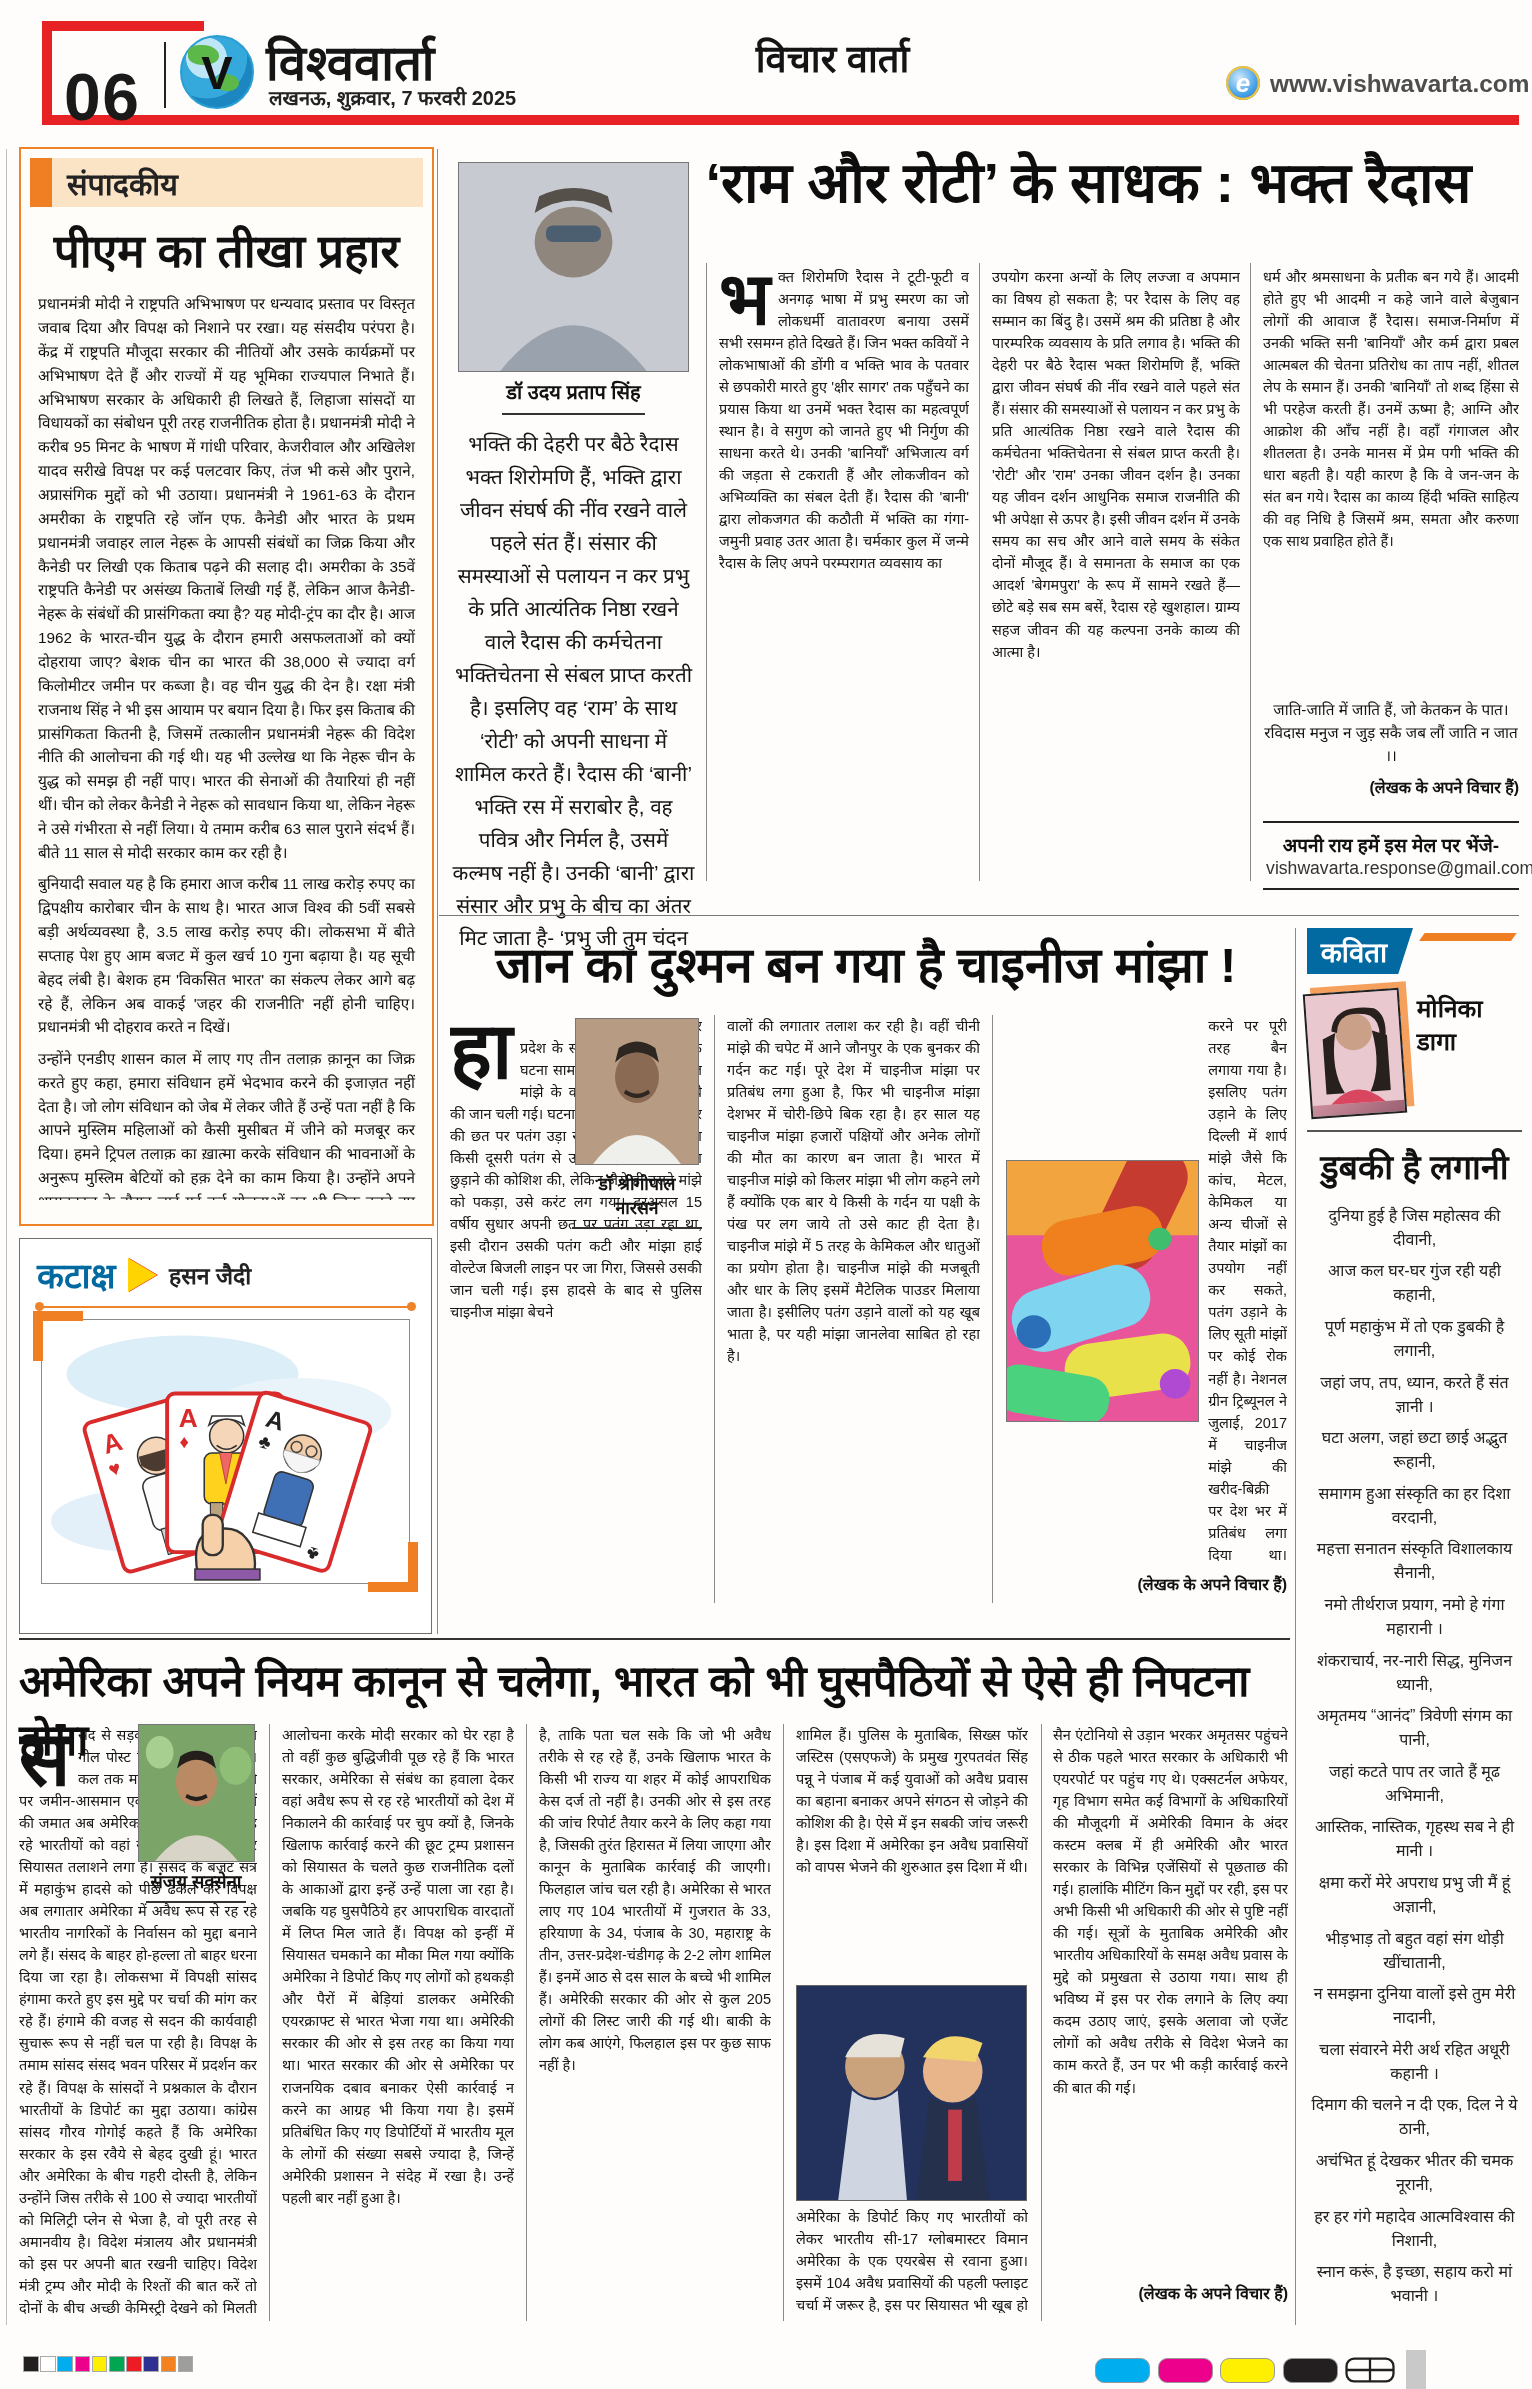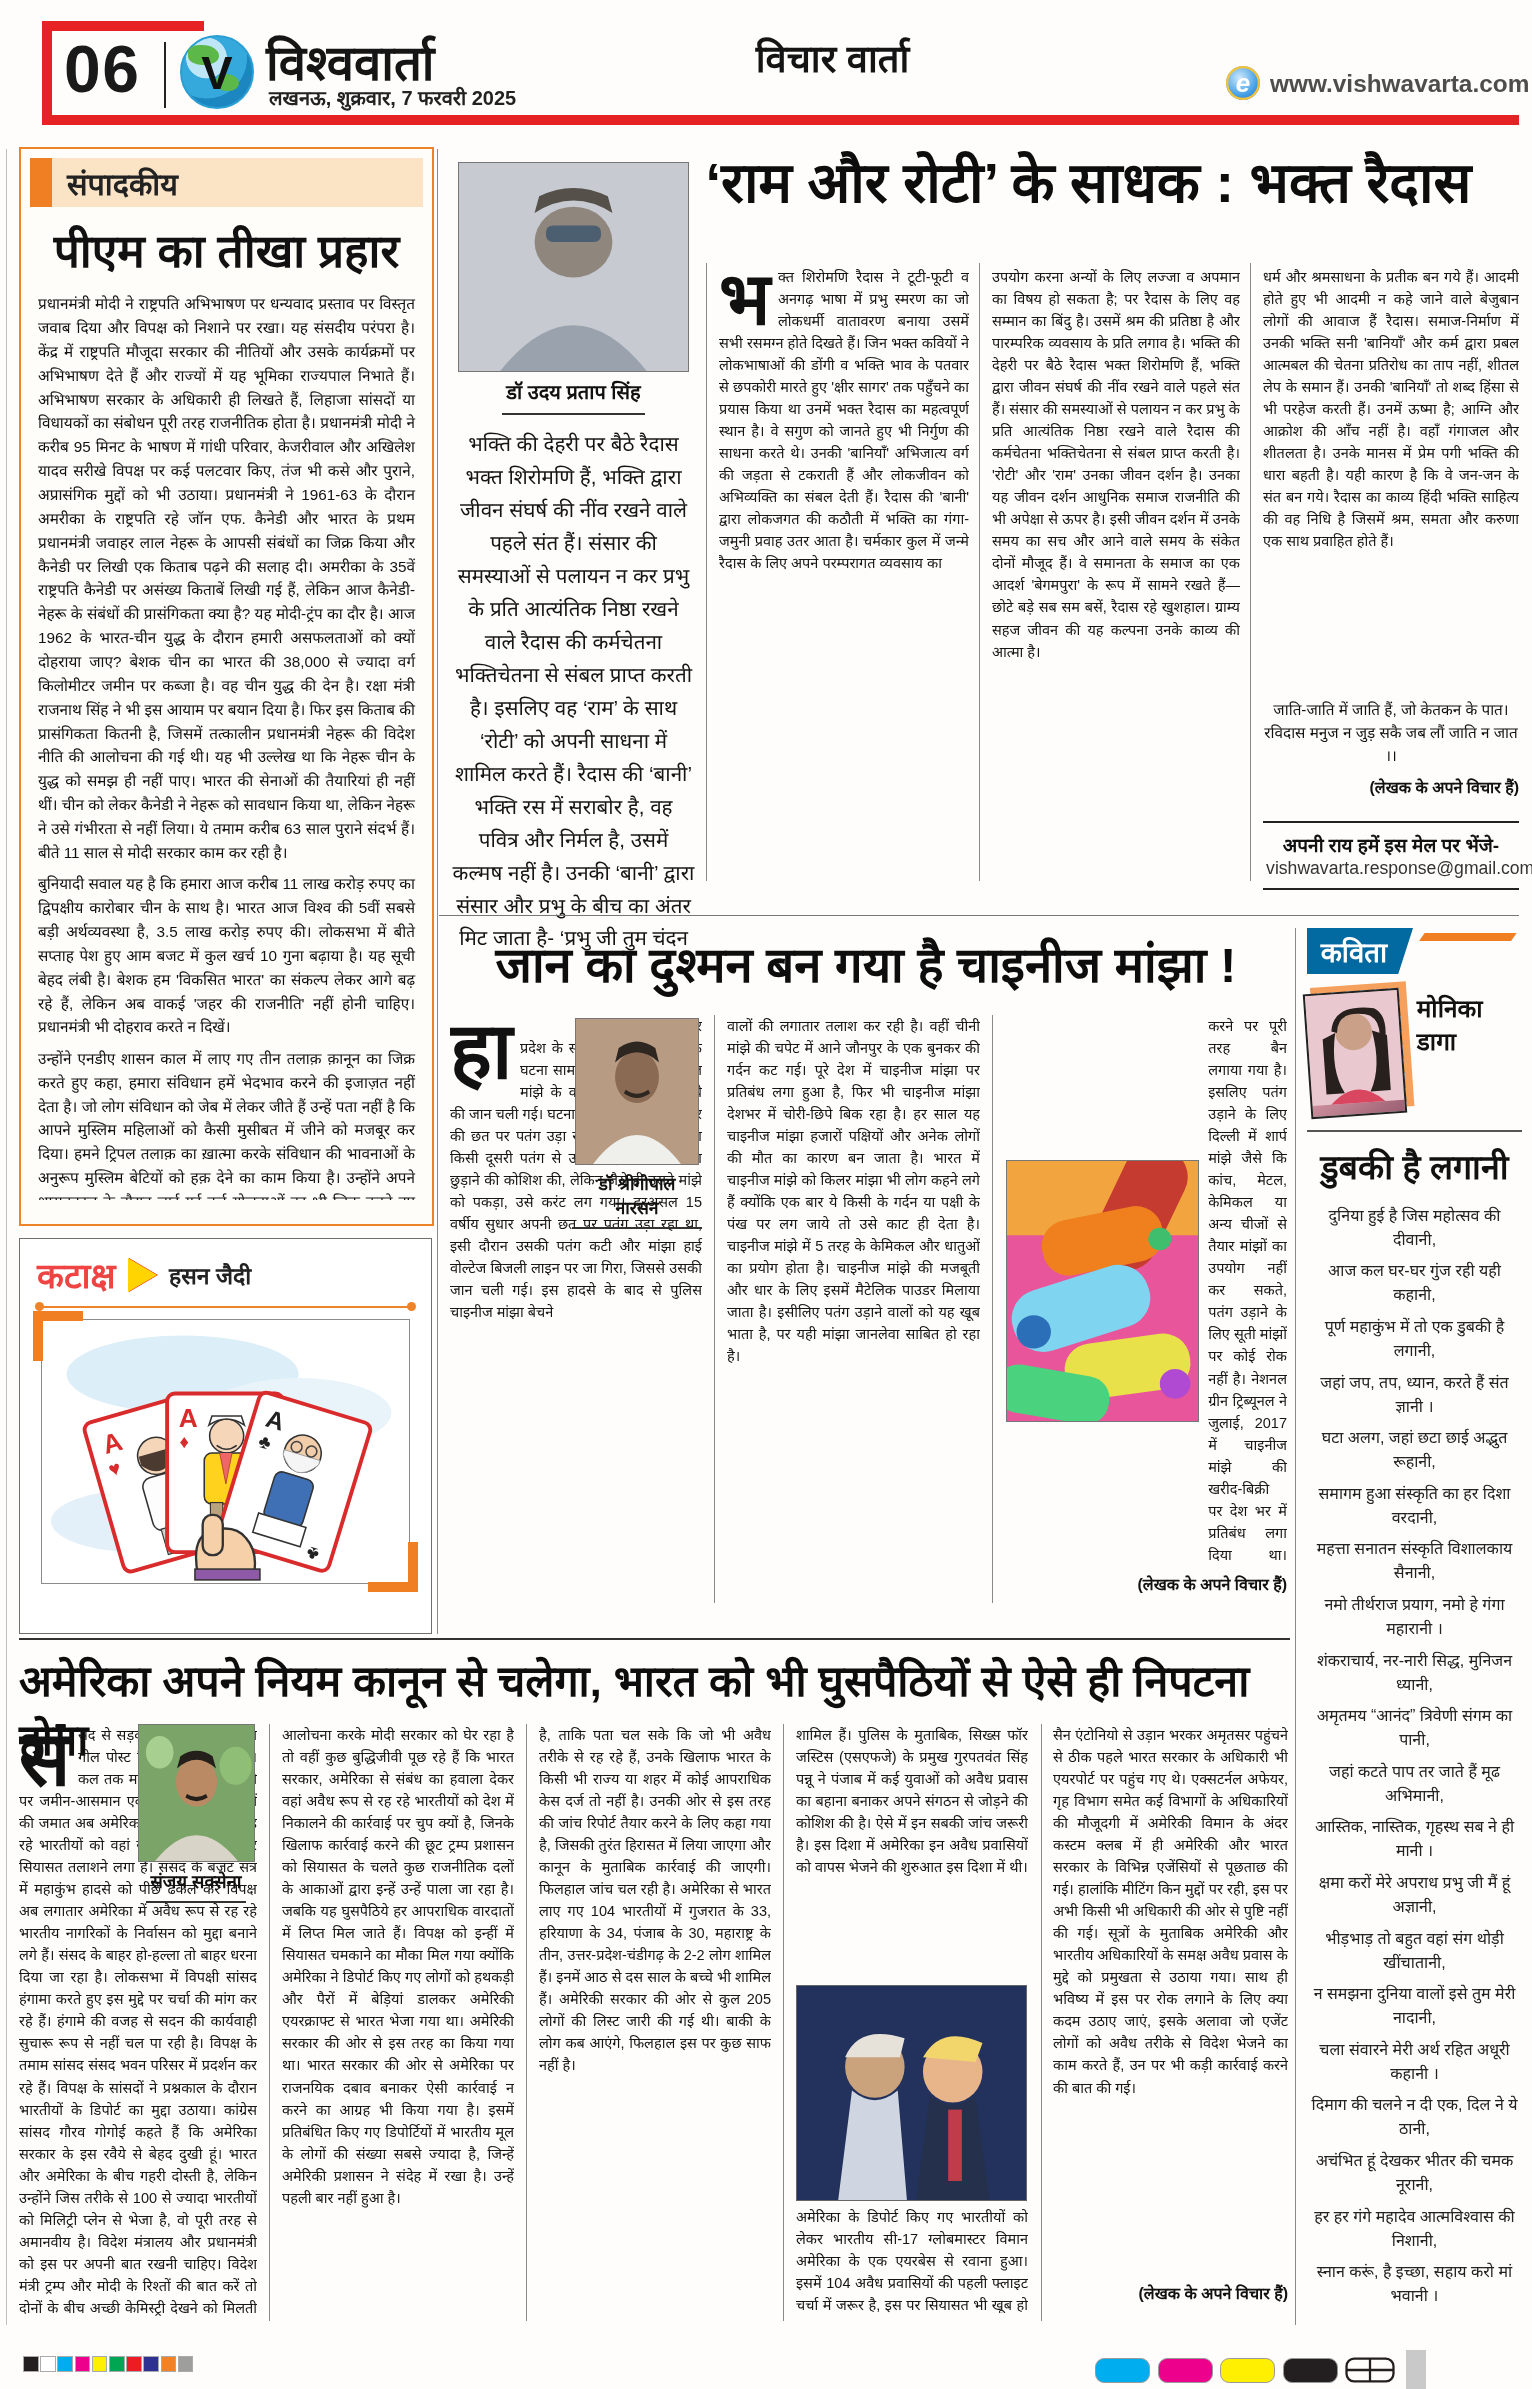--- a/index.html
+++ b/index.html
@@ -4,21 +4,21 @@
 <style>
   html,body{margin:0;padding:0;background:#fff;}
   .page{position:relative;width:1533px;height:2389px;background:#fffdfb;overflow:hidden;
         font-family:"Liberation Sans","DejaVu Sans",sans-serif;color:#111;}
   .abs{position:absolute;}
   .jtxt{text-align:justify;font-size:14.5px;line-height:1.52;color:#151515;overflow:hidden;}
   .vrule{position:absolute;width:0.8px;background:#8a8a8a;}
   .hrule{position:absolute;height:1.5px;background:#2b2b2b;}
   
   .red{background:#e62225;}
-  .pageno{font-size:66px;font-weight:bold;color:#1a1a1a;letter-spacing:1.5px;}
+  .pageno{font-size:66px;font-weight:bold;color:#1a1a1a;letter-spacing:1.5px;margin-top:28px;}
   .papername{font-size:49px;font-weight:bold;color:#151515;}
   .dateline{font-size:20px;font-weight:bold;color:#222;}
   .sectionname{font-size:38px;font-weight:bold;color:#141414;}
   .website{font-size:24.4px;font-weight:bold;color:#4d4d4d;text-decoration:none;}
   .globe{width:70px;height:70px;border-radius:50%;
          background:radial-gradient(circle at 35% 30%,#bfe6f7 0 30%,#35a8dc 31% 60%,#1c86c0 61% 100%);
          border:2.3px solid #2b9fd4;position:relative;}
   .globe .land{position:absolute;width:30.5px;height:20px;background:#5cb848;border-radius:40% 60% 50% 50%;}
   .globe .v{position:absolute;left:0;top:0;width:100%;height:100%;display:flex;align-items:center;justify-content:center;
             font-size:47px;font-weight:bold;color:#111;}
@@ -30,21 +30,21 @@
   .edbox{border:2.3px solid #ef8329;background:#fffdf9;}
   .edstrip{display:flex;align-items:center;background:#fbe4c6;height:49px;margin:9.2px;}
   .edsq{width:21.4px;height:49px;background:#ef7f22;margin-right:15.3px;}
   .edlabel{font-size:30.5px;font-weight:bold;color:#222;}
   .edheadline{text-align:center;font-size:46px;font-weight:bold;color:#111;margin:10.7px 7.6px 12.2px 7.6px;}
   .edbody{padding:0 17px;font-size:15.3px;line-height:1.56;}
   .edbody p{margin:0 0 7.6px 0;text-align:justify;}
   
   .ktbox{border:1.5px solid #6f6f6f;background:#fff;}
   .kthead{display:flex;align-items:center;gap:12.2px;padding:12.2px 17px 4.6px 17px;}
-  .ktlabel{color:#ef4444;font-weight:bold;font-size:35px;}
+  .ktlabel{color:#0369a1;font-weight:bold;font-size:35px;}
   .ktarrow{width:0;height:0;border-top:17px solid transparent;border-bottom:17px solid transparent;
            border-left:29px solid #ffd400;filter:drop-shadow(1.5px 0 0 #e62225);}
   .ktby{font-size:23px;font-weight:bold;color:#222;}
   .ktline{position:relative;height:2.3px;background:#ef8329;margin:3.1px 18.3px 10.7px 18.3px;}
   .ktline::before,.ktline::after{content:"";position:absolute;top:-3.8px;width:9.2px;height:9.2px;border-radius:50%;background:#ef8329;}
   .ktline::before{left:-3.1px;} .ktline::after{right:-3.1px;}
   .cartoonframe{position:relative;margin:4.6px 21.4px;border:1.5px solid #8b8b8b;background:#fff;height:263px;}
   .corner{position:absolute;width:40px;height:40px;}
   .corner.tl{left:-9.2px;top:-9.2px;border-left:10.7px solid #ef7f22;border-top:10.7px solid #ef7f22;}
   .corner.br{right:-9.2px;bottom:-9.2px;border-right:10.7px solid #ef7f22;border-bottom:10.7px solid #ef7f22;}

